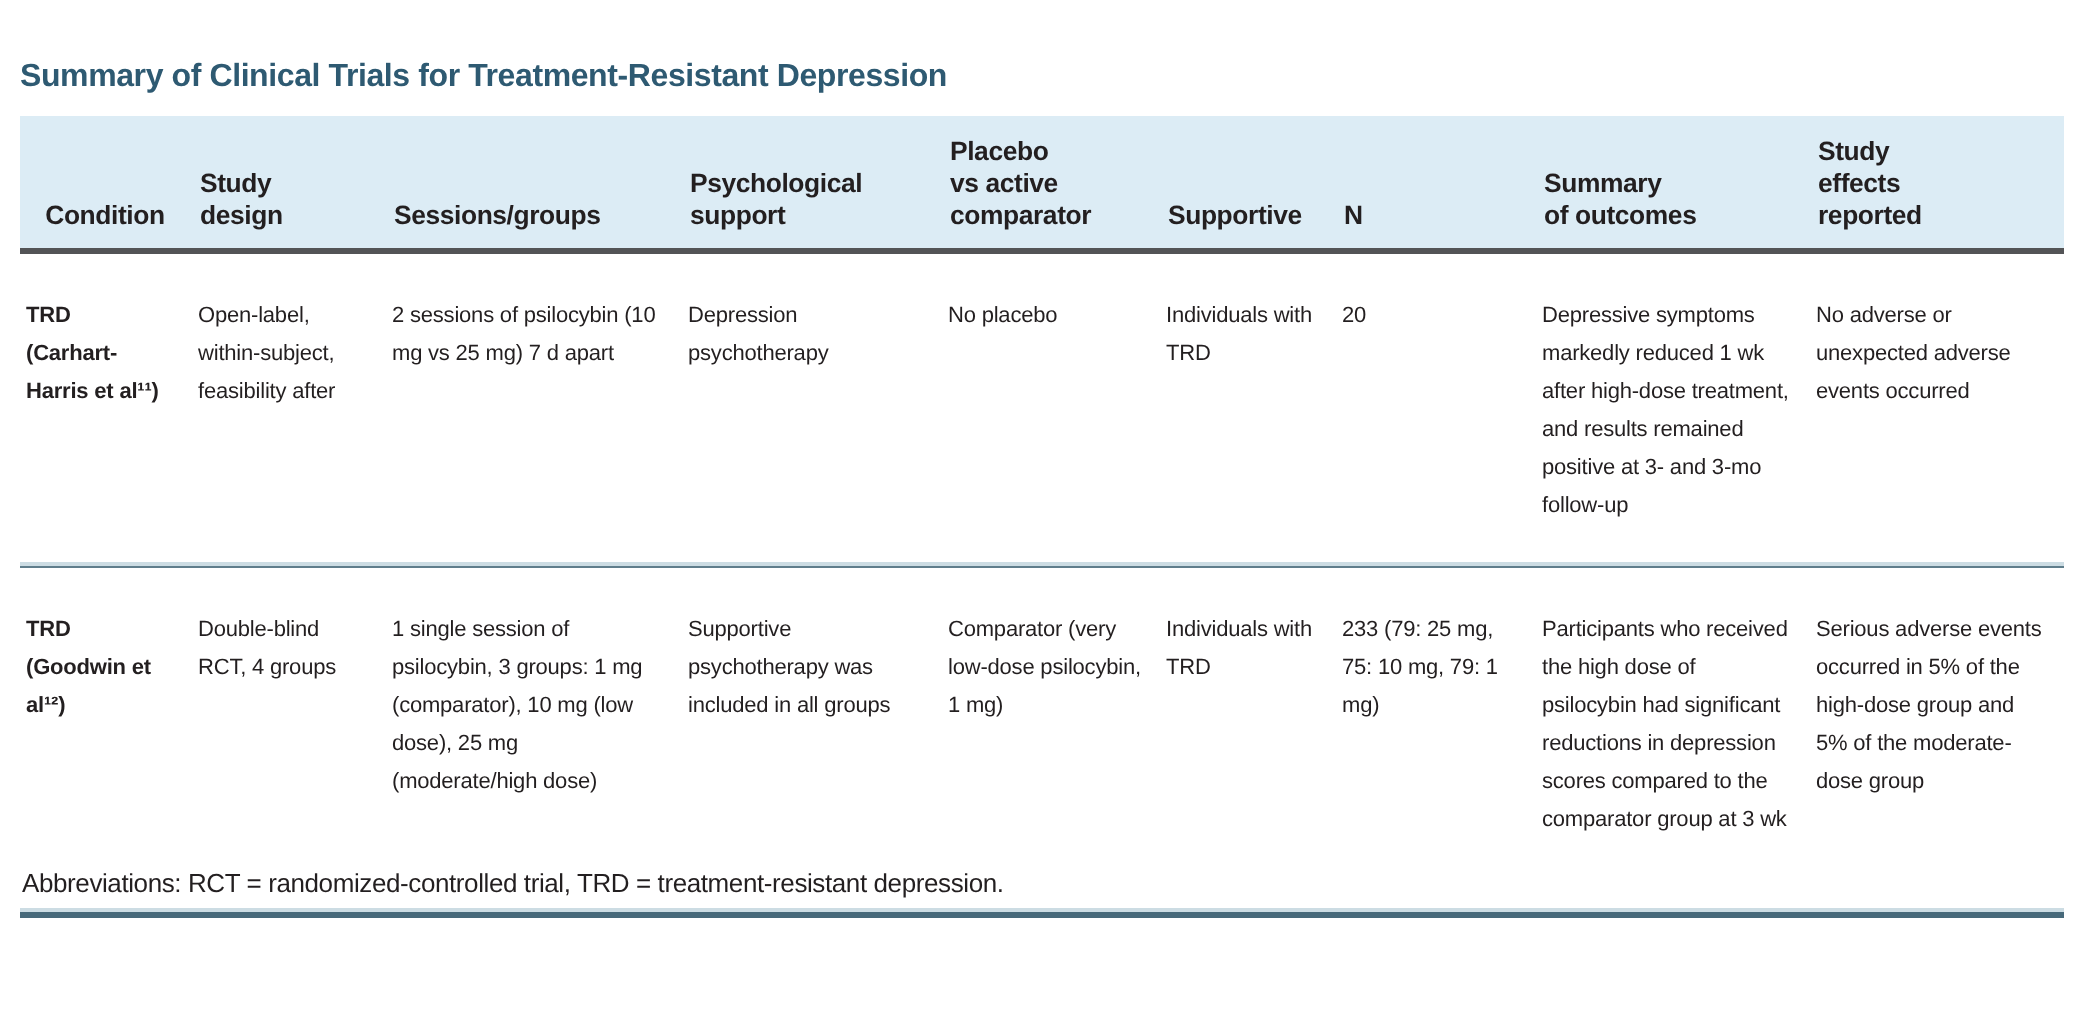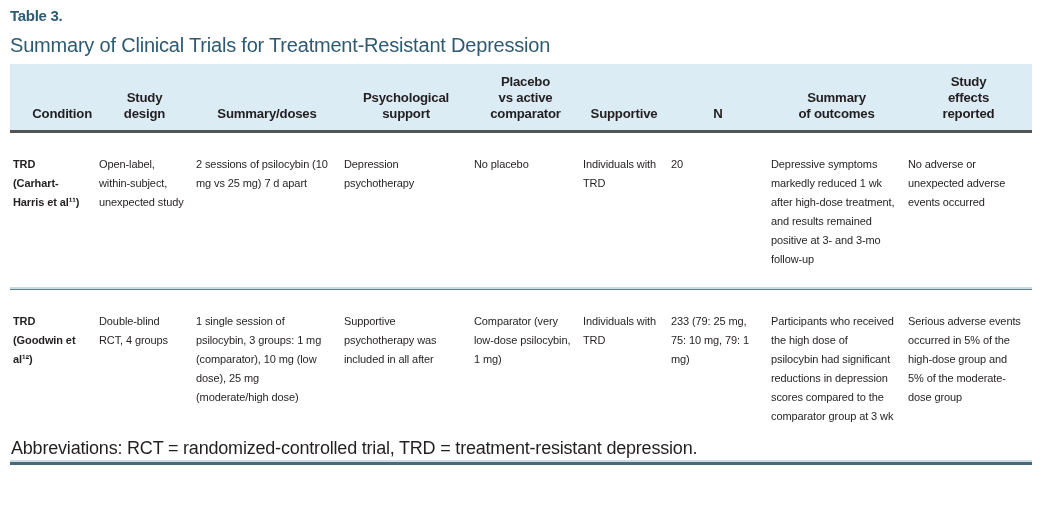--- a/index.html
+++ b/index.html
@@ -25,141 +25,140 @@
   .inner { padding: 7px 10px 0 10px; }
   .table-label {
     color: var(--accent-teal);
     font-size: 15px;
     font-weight: 700;
     letter-spacing: -0.3px;
     line-height: 18px;
   }
   .title {
     color: var(--accent-teal);
-    font-size: 20px;
-    font-weight: 400;
+    font-size: 16px;
+    font-weight: 700;
     letter-spacing: -0.2px;
     line-height: 24px;
-    margin: 8px 0 7px 0;
+    margin: 20px 0 7px 0;
   }
   table {
     border-collapse: collapse;
     table-layout: fixed;
     width: 1022px;
   }
   thead th {
     background: var(--header-bg);
     vertical-align: bottom;
-    text-align: center;
+    text-align: left;
     font-size: 13.2px;
     font-weight: 700;
     line-height: 16px;
     letter-spacing: -0.2px;
     white-space: pre-line;
     height: 67px;
     padding: 4px 4px 8px 4px;
     border-bottom: 3px solid var(--rule-dark);
   }
   thead th.col-condition {
-    text-align: right;
+    text-align: center;
     padding-left: 3px;
   }
   tbody td {
     vertical-align: top;
     font-size: 11px;
     line-height: 19px;
     letter-spacing: -0.1px;
     padding: 22px 8px 4px 3px;
     margin-top: 41px;
   }
   tbody tr.row-first { height: 158px; }
   tbody td.cell-condition {
     font-weight: 700;
     white-space: pre-line;
   }
   tbody tr.separated td {
     border-top: 1px solid var(--rule-slate);
     box-shadow: 0 -2px 0 0 var(--rule-light);
   }
   .footnote {
-    font-size: 18px;
+    font-size: 13px;
     letter-spacing: -0.2px;
     line-height: 16px;
     margin-top: 10px;
     padding-left: 1px;
   }
   .bottom-rule {
     width: 1022px;
     height: 0;
     margin-top: 4px;
     border-top: 2px solid var(--rule-light);
     border-bottom: 3px solid var(--rule-bottom-dark);
   }
 </style>
 </head>
 <body>
 
 <div class="page">
   <div class="inner">
 
-    <div class="table-label">Table 3.</div>
 
     <div class="title">Summary of Clinical Trials for Treatment-Resistant Depression</div>
 
     <table>
       <colgroup>
         <col style="width:86px">
         <col style="width:97px">
         <col style="width:148px">
         <col style="width:130px">
         <col style="width:109px">
         <col style="width:88px">
         <col style="width:100px">
         <col style="width:137px">
         <col style="width:127px">
       </colgroup>
       <thead>
         <tr>
           <th class="col-condition">Condition</th>
           <th>Study
 design</th>
-          <th>Summary/doses</th>
+          <th>Sessions/groups</th>
           <th>Psychological
 support</th>
           <th>Placebo
 vs active
 comparator</th>
           <th>Supportive</th>
           <th>N</th>
           <th>Summary
 of outcomes</th>
           <th>Study
 effects
 reported</th>
         </tr>
       </thead>
       <tbody>
         <tr class="row-first">
           <td class="cell-condition">TRD
 (Carhart-Harris et al¹¹)</td>
-          <td>Open-label, within-subject, unexpected study</td>
+          <td>Open-label, within-subject, feasibility after</td>
           <td>2 sessions of psilocybin (10 mg vs 25 mg) 7 d apart</td>
           <td>Depression psychotherapy</td>
           <td>No placebo</td>
           <td>Individuals with TRD</td>
           <td>20</td>
           <td>Depressive symptoms markedly reduced 1 wk after high-dose treatment, and results remained positive at 3- and 3-mo follow-up</td>
           <td>No adverse or unexpected adverse events occurred</td>
         </tr>
         <tr class="separated">
           <td class="cell-condition">TRD
 (Goodwin et al¹²)</td>
           <td>Double-blind RCT, 4 groups</td>
           <td>1 single session of psilocybin, 3 groups: 1 mg (comparator), 10 mg (low dose), 25 mg (moderate/high dose)</td>
-          <td>Supportive psychotherapy was included in all after</td>
+          <td>Supportive psychotherapy was included in all groups</td>
           <td>Comparator (very low-dose psilocybin, 1 mg)</td>
           <td>Individuals with TRD</td>
           <td>233 (79: 25 mg, 75: 10 mg, 79: 1 mg)</td>
           <td>Participants who received the high dose of psilocybin had significant reductions in depression scores compared to the comparator group at 3 wk</td>
           <td>Serious adverse events occurred in 5% of the high-dose group and 5% of the moderate-dose group</td>
         </tr>
       </tbody>
     </table>
 
     <div class="footnote">Abbreviations: RCT = randomized-controlled trial, TRD = treatment-resistant depression.</div>

